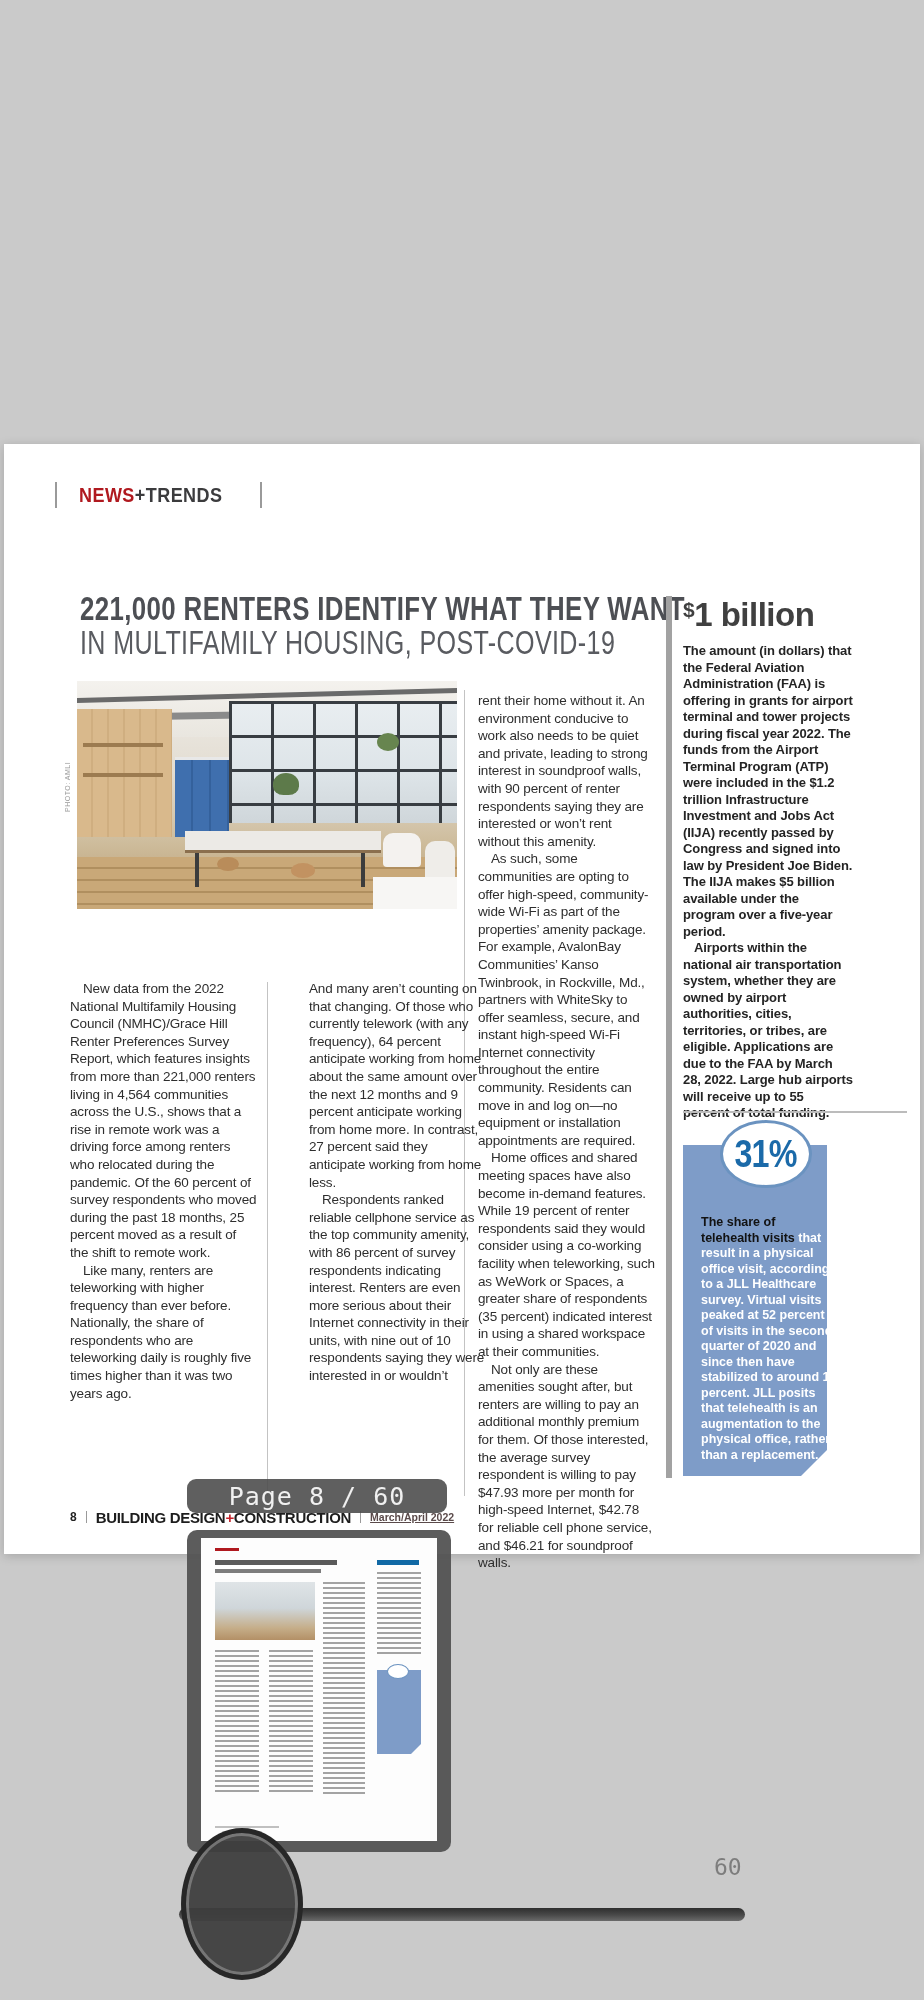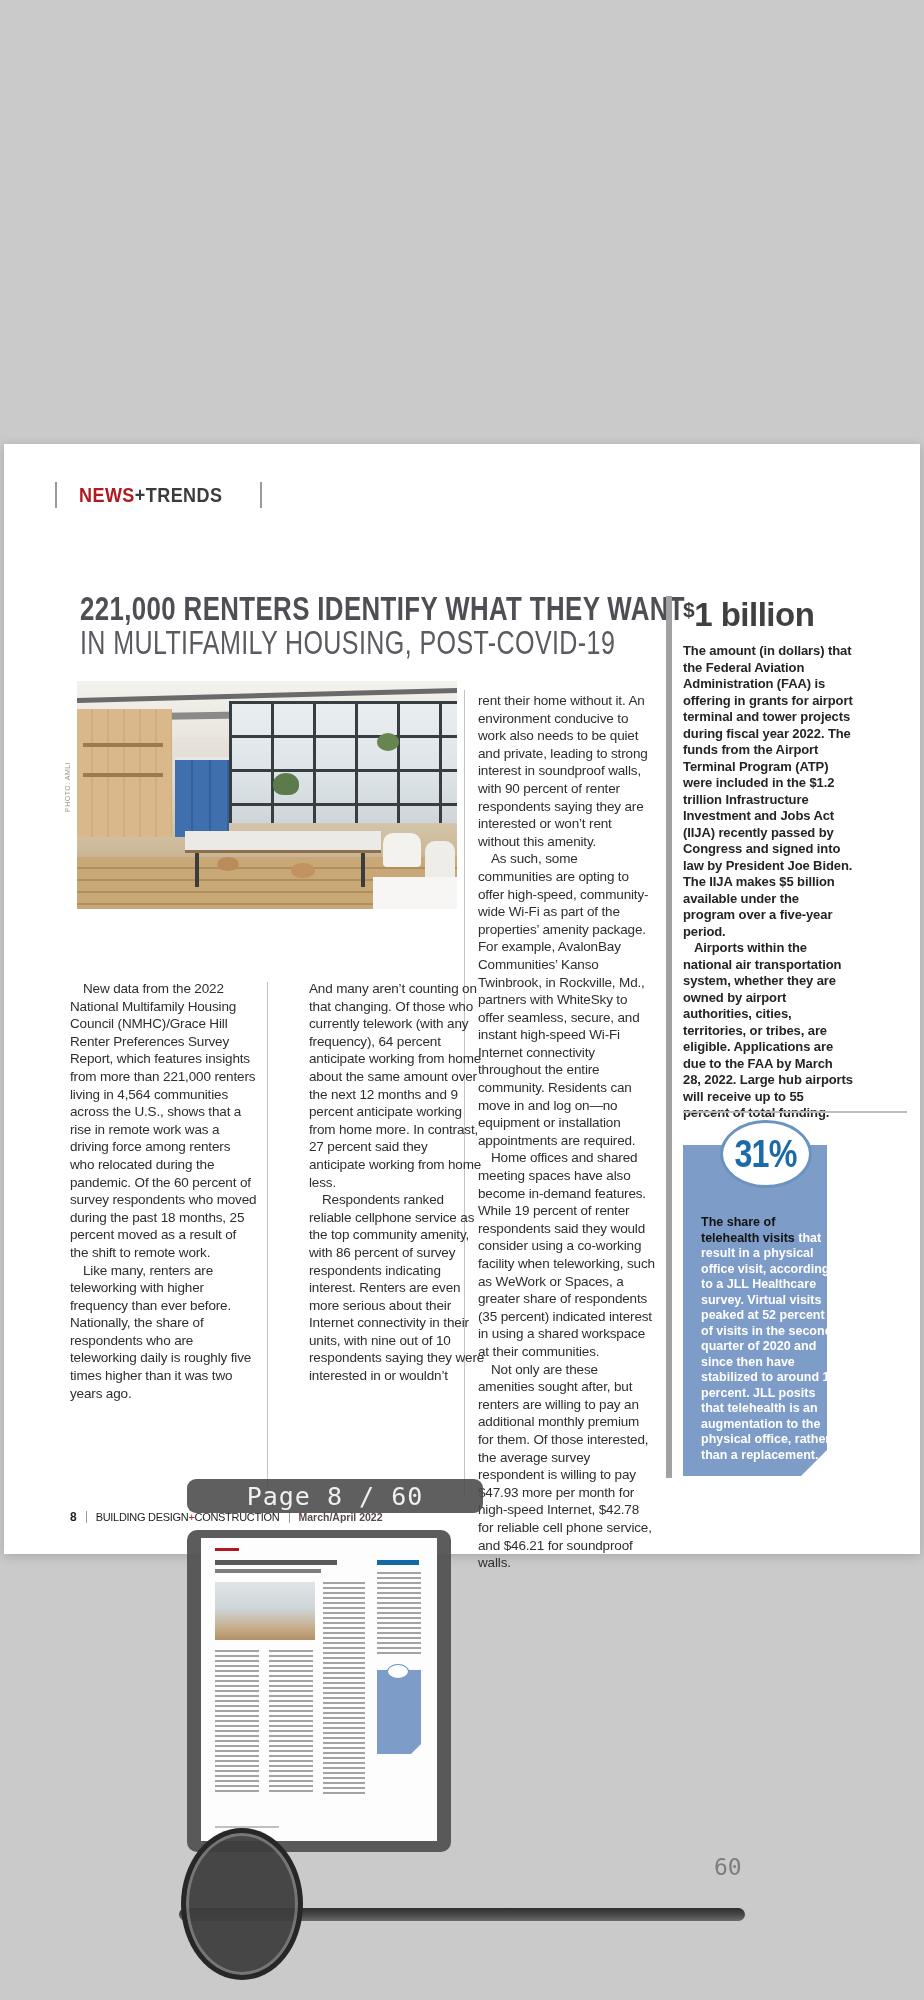--- a/index.html
+++ b/index.html
@@ -97,26 +97,26 @@
     border:3px solid #6b93c0; border-radius:50%; display:flex; align-items:center; justify-content:center; }
   .stat-value { color:#1b6aa9; font-weight:bold; font-size:38px; transform:scaleX(.85); letter-spacing:-1px; }
   .stat-text { position:absolute; left:18px; top:70px; width:136px;
     font-size:12.5px; font-weight:bold; line-height:15.5px; color:#ffffff; }
   .stat-text .lead { color:#121212; }
 
   
   .pfooter { left:66px; top:1066px; display:flex; align-items:center; gap:9px; height:14px; }
   .pfooter .num { font-size:12px; font-weight:bold; color:#222; }
   .pfooter .fbar { width:1px; height:12px; background:#9a9a9a; }
-  .pfooter .brand { font-size:11px; font-weight:normal; letter-spacing:-.3px; color:#1d1d1d; white-space:nowrap;text-align:center; }
+  .pfooter .brand { font-size:15px; font-weight:bold; letter-spacing:-.3px; color:#1d1d1d; white-space:nowrap;text-align:center; }
   .pfooter .brand .plus { color:#c42129; }
-  .pfooter .issue { font-size:10.5px; font-weight:bold; color:#5a4a4a; }
-
-  
-  .toast { left:187px; top:1479px; width:296px; height:34px; border-radius:9px;
+  .pfooter .issue { font-size:10.5px; font-weight:bold; color:#5a4a4a;text-decoration:underline; }
+
+  
+  .toast { left:187px; top:1479px; width:260px; height:34px; border-radius:9px;
     background:rgba(78,78,78,.9); display:flex; align-items:center; justify-content:center;
     font-family:"DejaVu Sans Mono", monospace; font-size:25px; color:#f0f0f0; letter-spacing:1px; z-index:6; }
   .thumb-card { left:187px; top:1530px; width:264px; height:322px; border-radius:10px;
     background:rgba(82,82,82,.94); z-index:5; }
   .thumb-page { position:absolute; left:14px; top:8px; width:236px; height:303px; background:#fdfdfd; }
   .tlines { background:repeating-linear-gradient(180deg,#a3a3a3 0 2px,transparent 2px 5px); }
   .t-sec { position:absolute; left:14px; top:10px; width:24px; height:3px; background:#b0191f; }
   .t-h1 { position:absolute; left:14px; top:22px; width:122px; height:5px; background:#5a5a5a; }
   .t-h2 { position:absolute; left:14px; top:31px; width:106px; height:4px; background:#7d7d7d; }
   .t-blue { position:absolute; left:176px; top:22px; width:42px; height:5px; background:#1169a5; }

